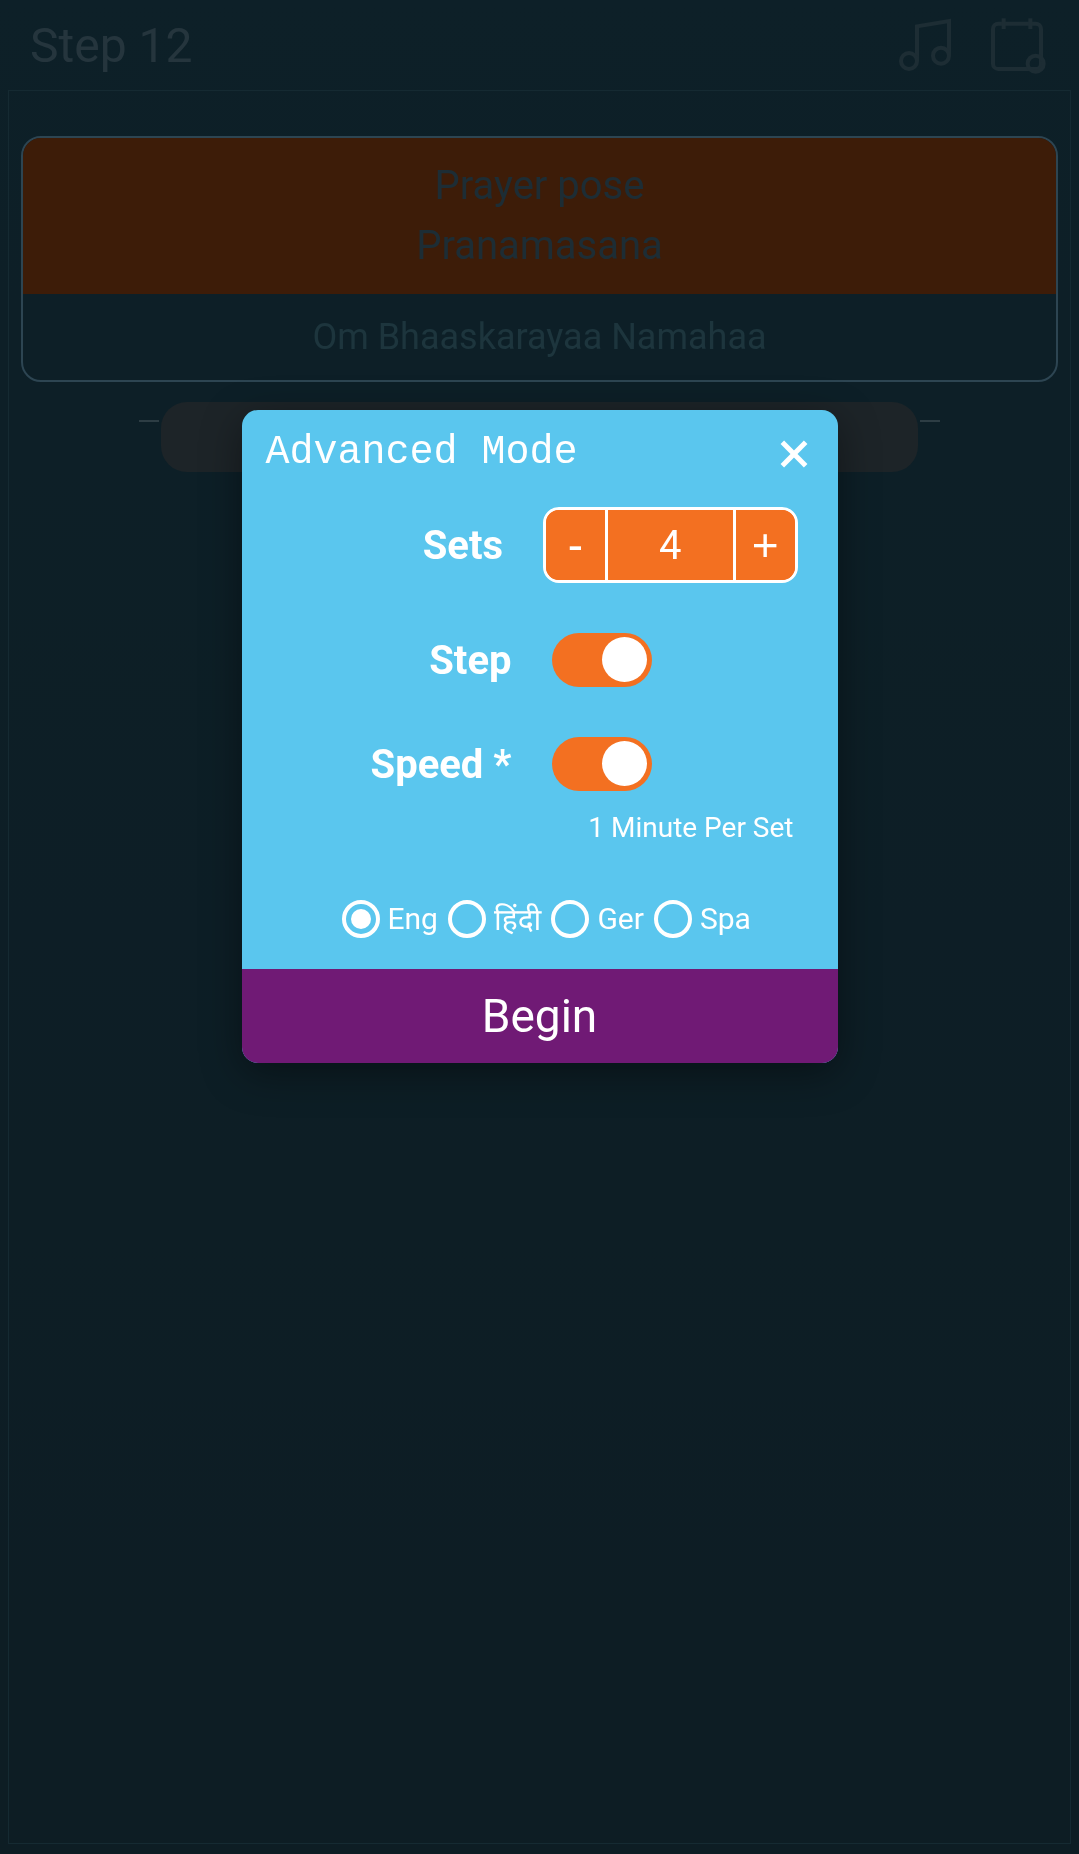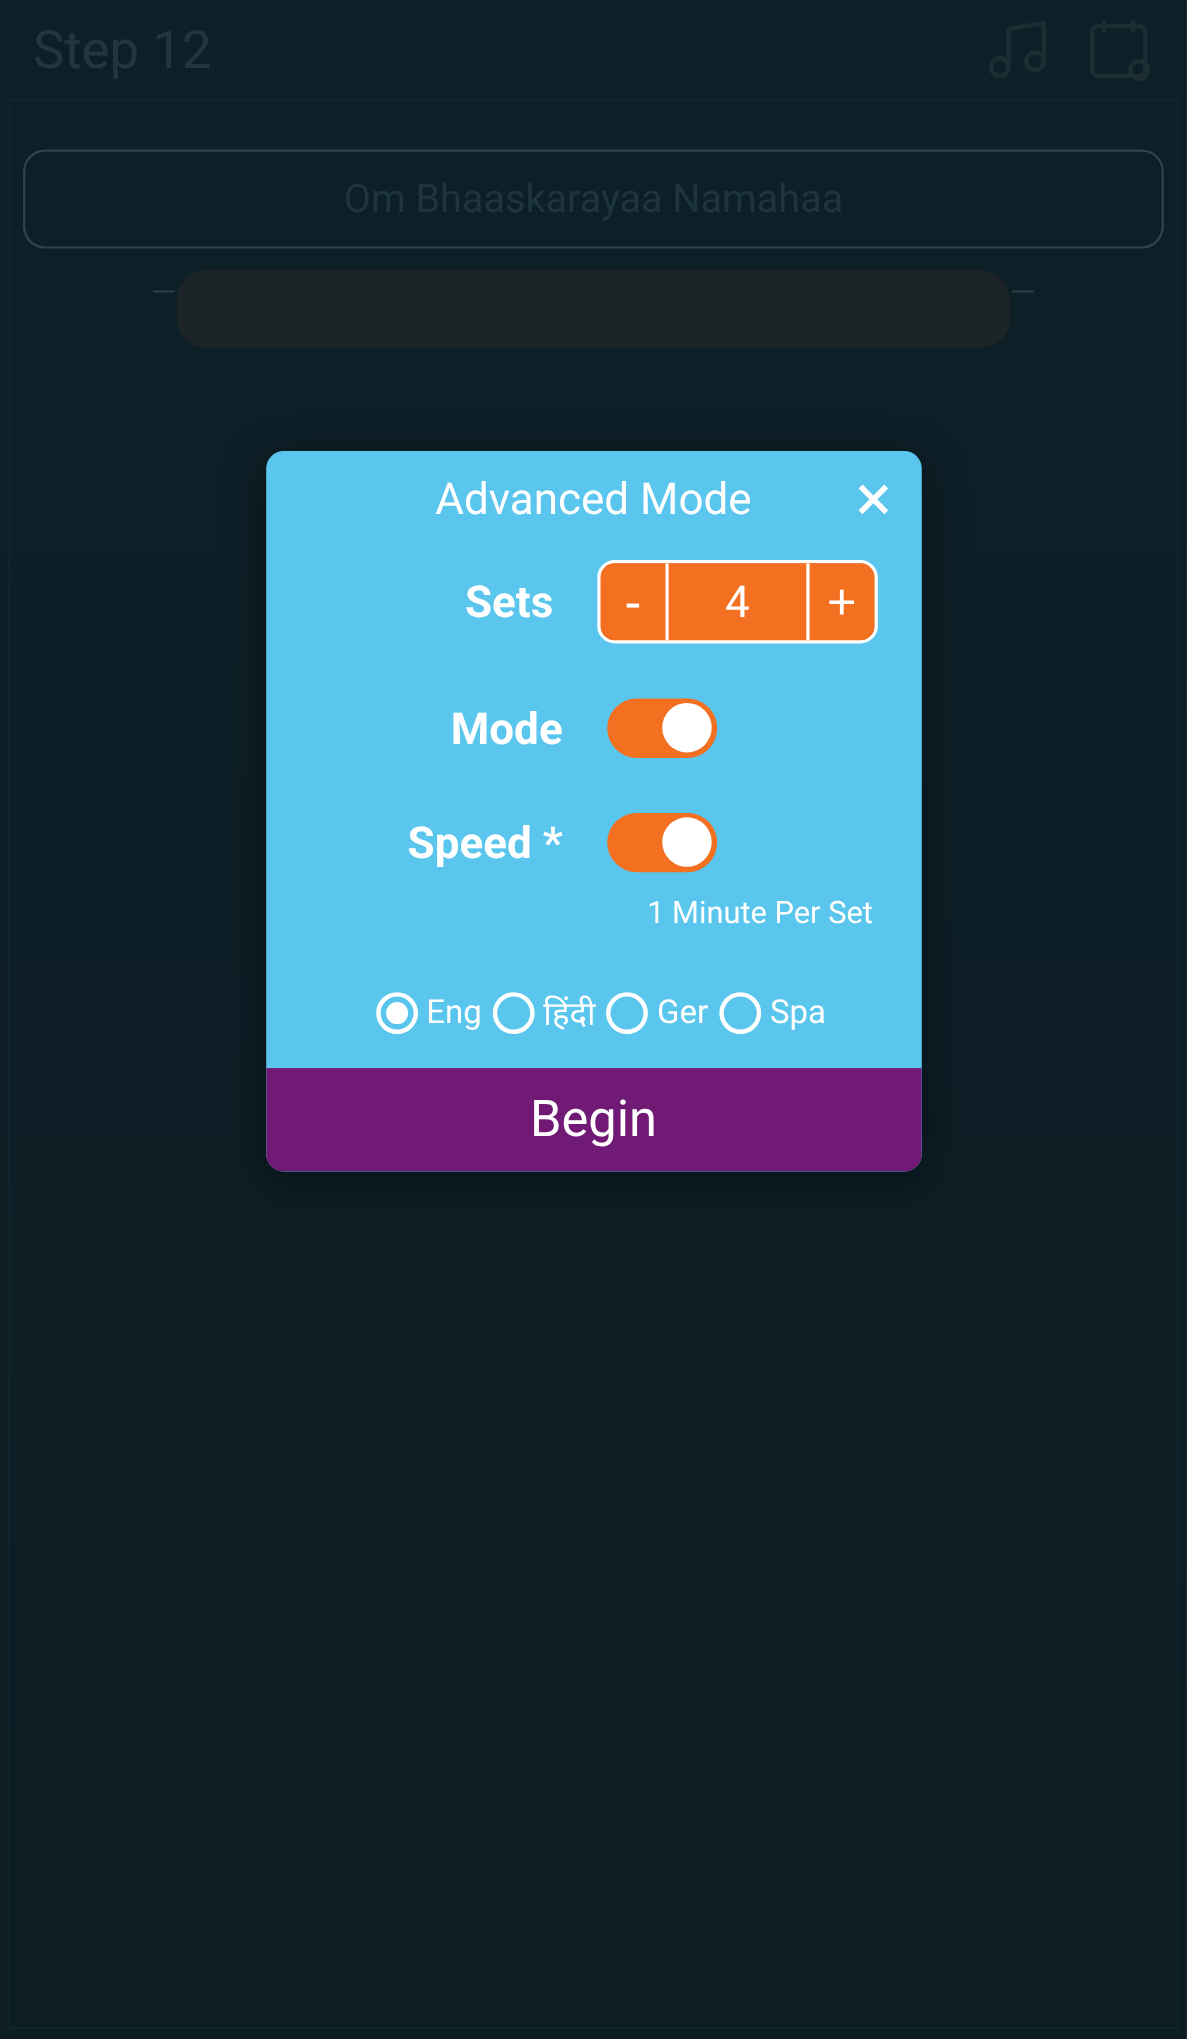--- a/index.html
+++ b/index.html
@@ -97,23 +97,24 @@
     .dialog {
       width: 596px;
       background: #5ac6ee;
       border-radius: 16px;
       overflow: hidden;
       box-shadow: 0 10px 40px rgba(0,0,0,0.4);
     }
     .dialog-header {
       display: flex;
       align-items: center;
-      justify-content: center;
+      justify-content: flex-start;
       padding: 20px 24px 12px;
       position: relative;
+      font-family: Liberation Mono, monospace;
     }
     .dialog-title {
       color: #ffffff;
       font-size: 40px;
       font-weight: 400;
     }
     .dialog-close {
       position: absolute;
       right: 24px;
       top: 24px;
@@ -261,20 +262,24 @@
         <line x1="7" y1="2" x2="7" y2="6"></line>
         <line x1="17" y1="2" x2="17" y2="6"></line>
         <circle cx="19" cy="19" r="3"></circle>
       </svg>
     </div>
   </div>
 </div>
 
 <div class="main-content">
   <div class="pose-card">
+    <div class="pose-header">
+      <div class="pose-title">Prayer pose</div>
+      <div class="pose-title">Pranamasana</div>
+    </div>
     <div class="pose-mantra">Om Bhaaskarayaa Namahaa</div>
   </div>
   <div style="position:relative;">
     <div class="pose-image-area">
       <div class="pose-image-side-left"></div>
       <div class="pose-image-side-right"></div>
     </div>
   </div>
 </div>
 
@@ -292,21 +297,21 @@
     <div class="dialog-body">
       <div class="setting-row">
         <div class="setting-label">Sets</div>
         <div class="stepper">
           <button class="stepper-btn">-</button>
           <div class="stepper-value">4</div>
           <button class="stepper-btn">+</button>
         </div>
       </div>
       <div class="setting-row">
-        <div class="setting-label">Mode</div>
+        <div class="setting-label">Step</div>
         <div class="toggle">
           <div class="toggle-thumb"></div>
         </div>
       </div>
       <div class="setting-row">
         <div class="setting-label">Speed *</div>
         <div class="toggle">
           <div class="toggle-thumb"></div>
         </div>
       </div>

